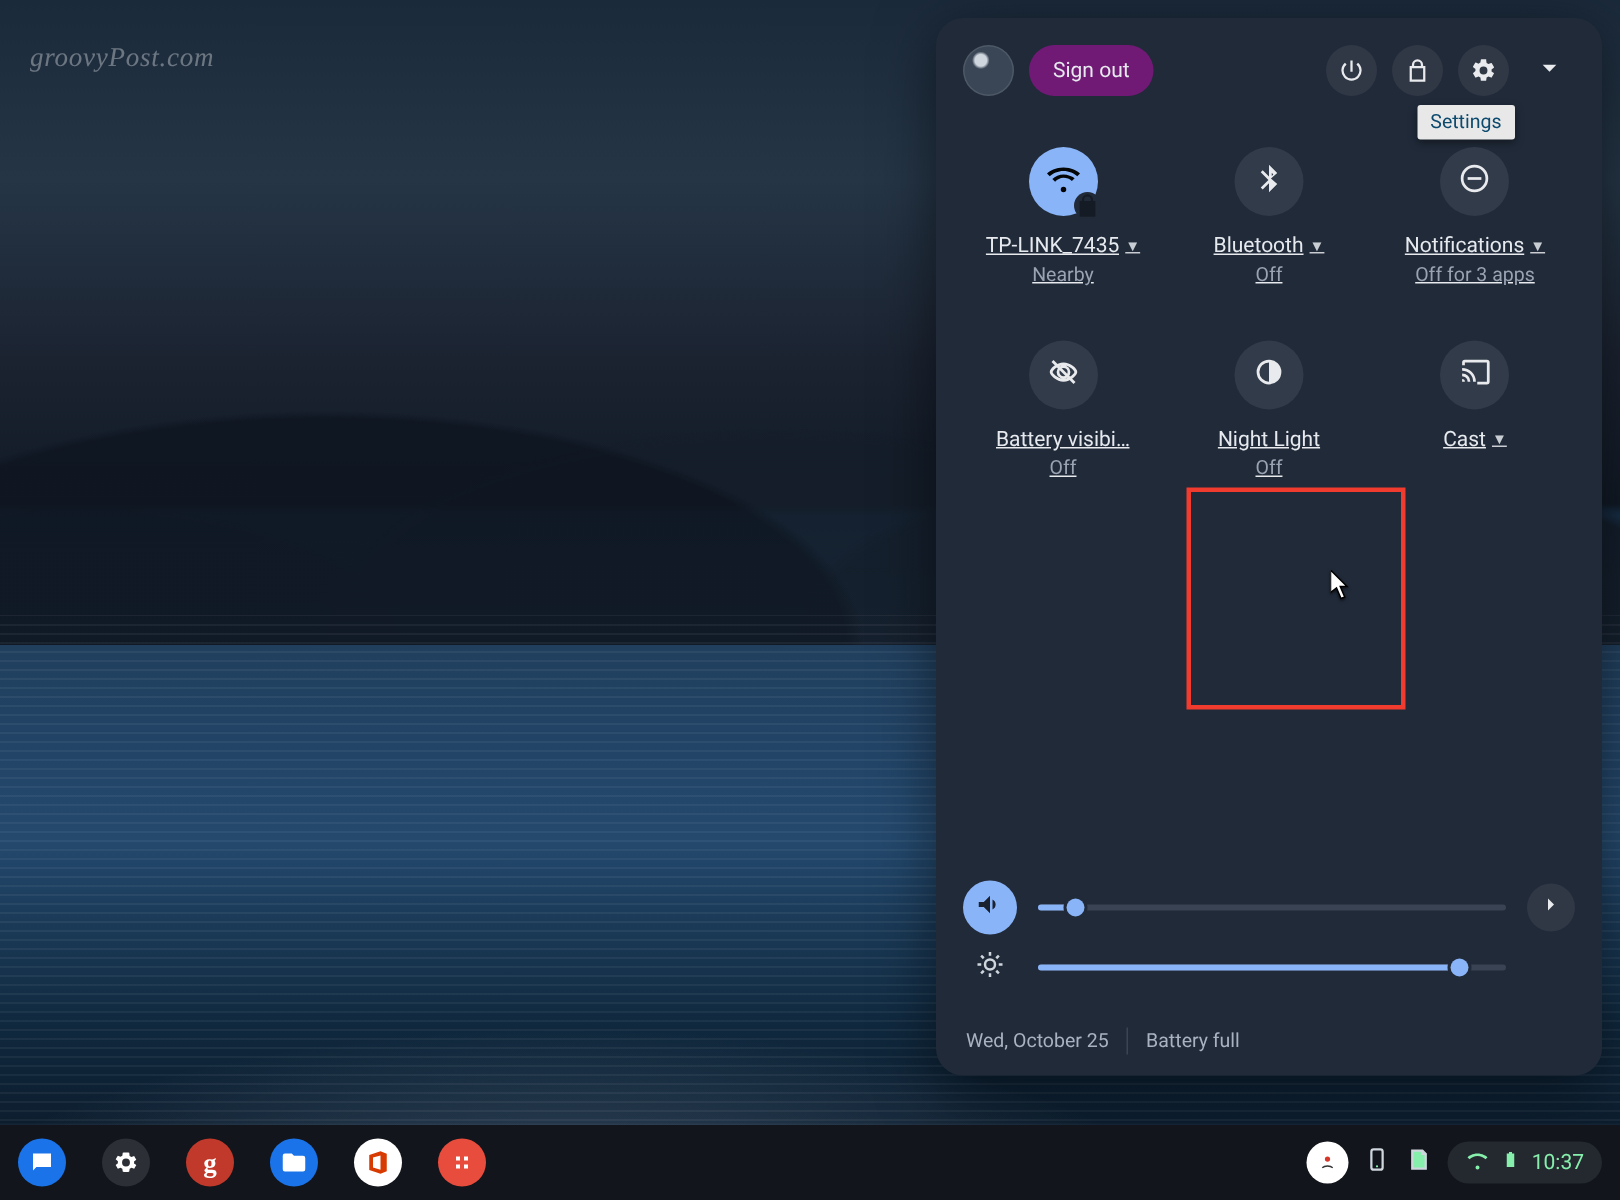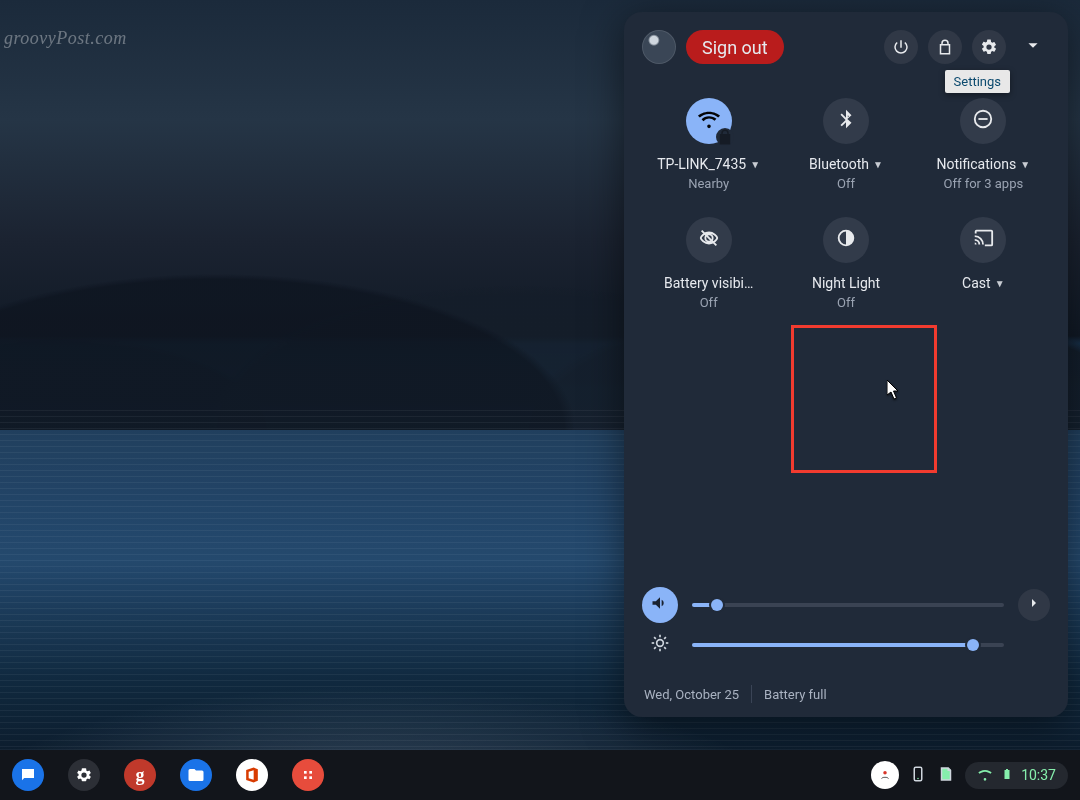--- a/index.html
+++ b/index.html
@@ -23,53 +23,53 @@
     opacity:.9;
   }
   #wallpaper .ripples {
     position:absolute; left:0; right:0; top:410px; bottom:50px;
     background:
       repeating-linear-gradient(to bottom, rgba(255,255,255,.05) 0 1px, transparent 1px 6px),
       radial-gradient(700px 220px at 35% 120%, rgba(180,210,255,.28), transparent 60%);
     mix-blend-mode: screen;
   }
   #watermark {
-    position:absolute; top:28px; left:4px; color:rgba(255,255,255,.35);
+    position:absolute; top:28px; left:20px; color:rgba(255,255,255,.35);
     font-style: italic; font-family: Georgia, serif; font-size: 18px; letter-spacing:.5px;
     pointer-events:none;
   }
 
   
   #qs {
     position:absolute; top:12px; right:12px; width:444px; height:705px;
     background:#202A39; border-radius:18px; color:#e8eaed;
     padding:18px 18px 12px; box-shadow: 0 8px 40px rgba(0,0,0,.5);
     display:flex; flex-direction:column;
   }
   .qs-head { display:flex; align-items:center; gap:10px; }
   .avatar { width:34px; height:34px; border-radius:50%; background:
      radial-gradient(circle at 35% 30%, #cfd6de 0 12%, #3a4656 18% 100%);
      box-shadow: inset 0 0 0 1px rgba(255,255,255,.1);
   }
   .pill-btn {
     height:34px; padding:0 16px; border-radius:17px;
-    background:#b91c1c; color:#E6E9EE; font-size:18px; display:flex; align-items:center;
+    background:#701a75; color:#E6E9EE; font-size:14px; display:flex; align-items:center;
     cursor:pointer; border:none;
   }
   .icon-btn { width:34px; height:34px; border-radius:50%; background:#303846;
     display:flex; align-items:center; justify-content:center; cursor:pointer; color:#e8eaed; position:relative; }
   .icon-btn svg { width:18px; height:18px; display:block; }
   .spacer { flex:1; }
   .chev-btn { width:34px; height:34px; display:flex; align-items:center; justify-content:center; border-radius:50%; cursor:pointer; }
   .tooltip {
     position:absolute; top:40px; right:-4px; background:#e8e8e8; color:#0c4a6e;
     padding:4px 9px; font-size:13px; border-radius:2px; box-shadow:0 2px 6px rgba(0,0,0,.4);
     white-space:nowrap;
   }
-  .tiles { display:grid; grid-template-columns: repeat(3, 1fr); gap: 6px 4px; margin-top:26px; width:100%; }
+  .tiles { display:grid; grid-template-columns: repeat(3, 1fr); gap: 16px 4px; margin-top:26px; width:100%;text-decoration:underline; }
   .tile { display:flex; flex-direction:column; align-items:center; padding:8px 2px 12px; border-radius:12px; cursor:pointer; }
   .tile .circle { width:46px; height:46px; border-radius:50%; background:#323B4A;
     display:flex; align-items:center; justify-content:center; position:relative; }
   .tile.active .circle { background:#8ab4f8; }
   .tile .circle svg { width:22px; height:22px; }
   .tile.active .circle svg { filter: brightness(.15); }
   .tile .lbl { margin-top:12px; font-size:14px; color:#E6E9EE; display:flex; align-items:center; gap:4px; max-width:120px; }
   .tile .lbl .dd { font-size:10px; opacity:.85; }
   .tile .sub { margin-top:4px; font-size:13px; color:#9aa3b2; }
   .ellip { max-width:112px; white-space:nowrap; overflow:hidden; text-overflow:ellipsis; }

